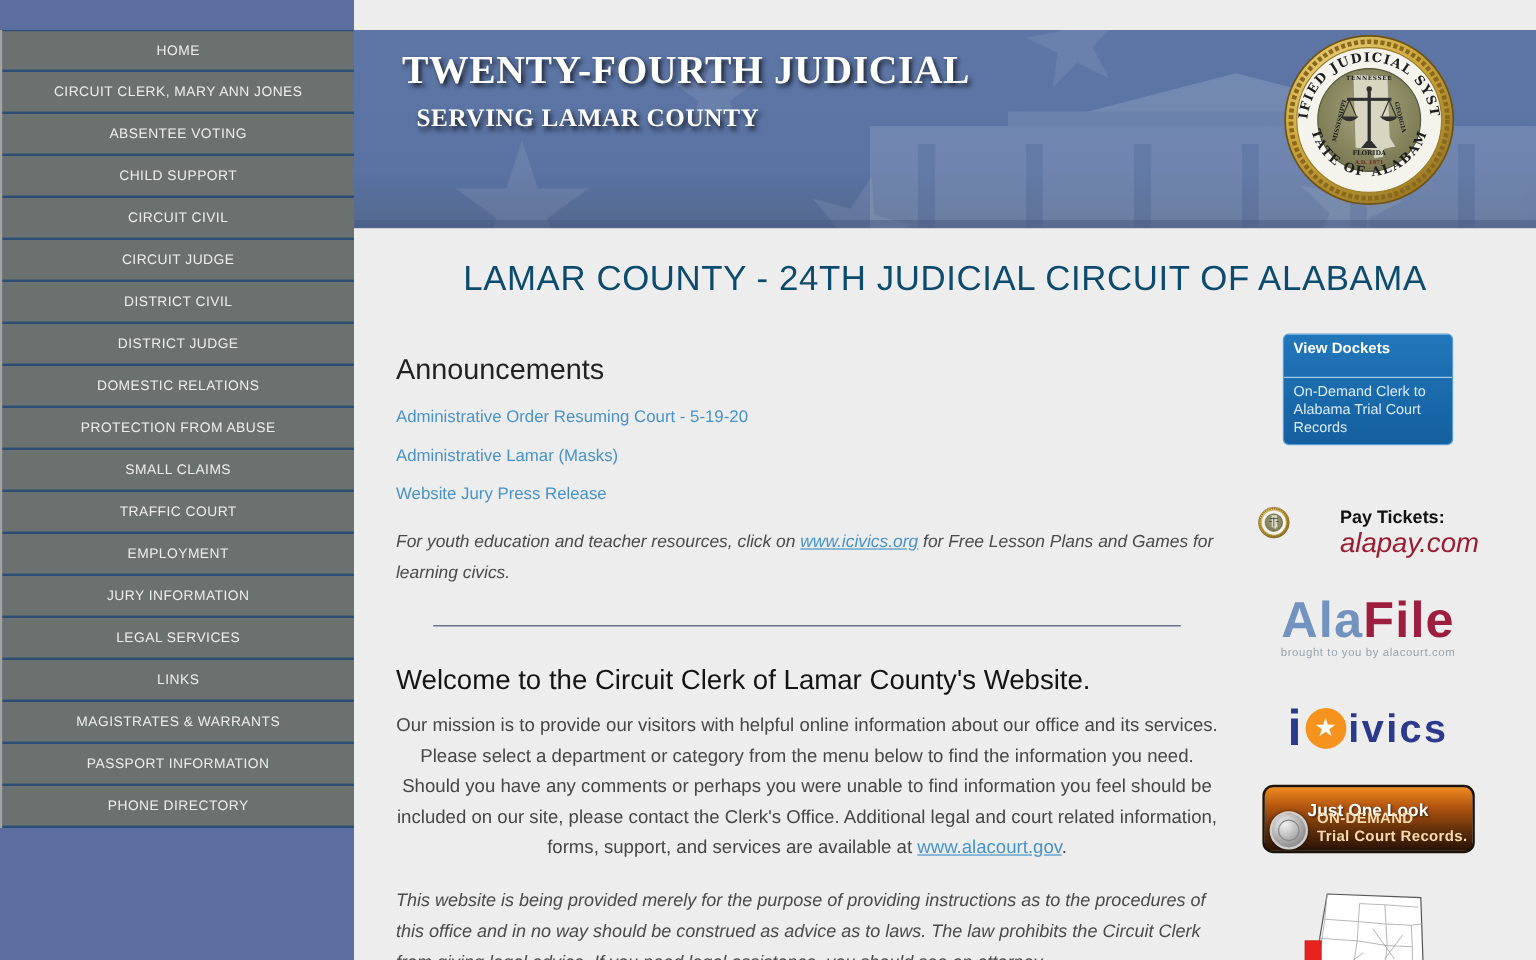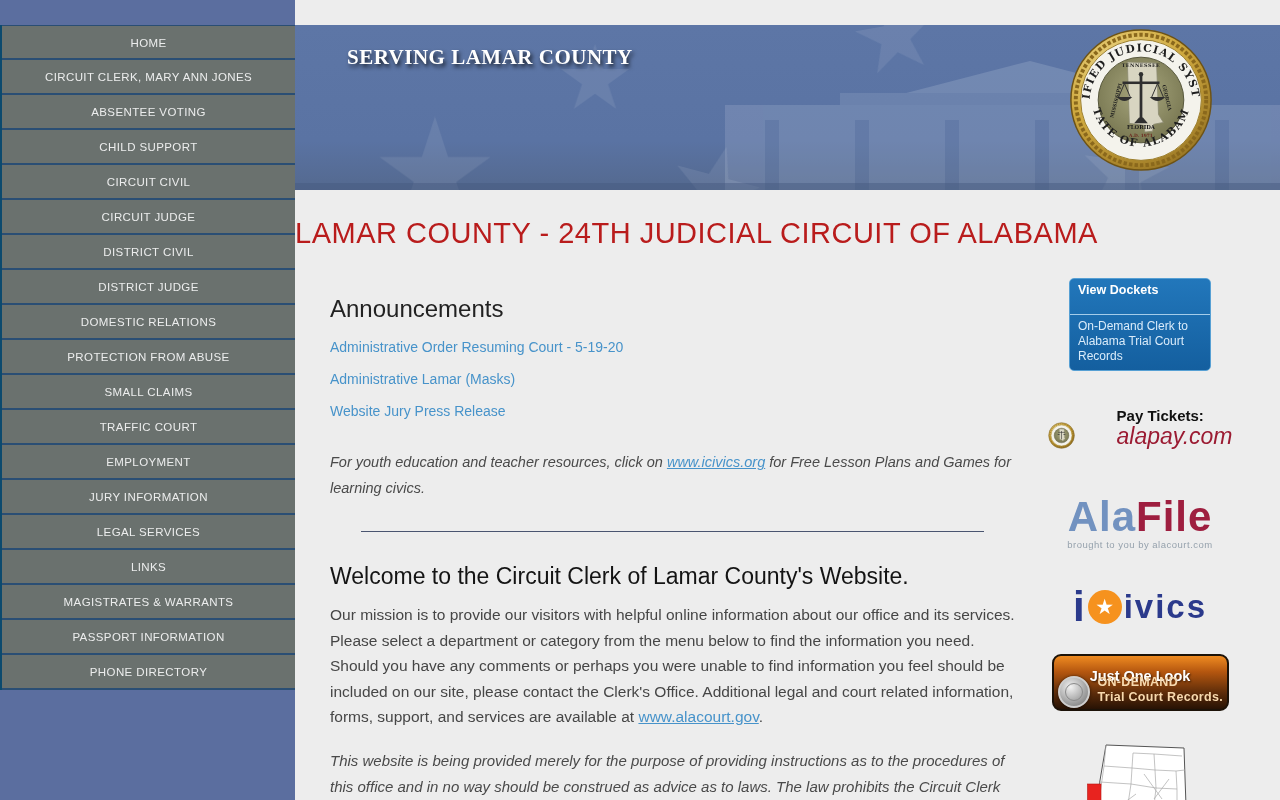--- a/index.html
+++ b/index.html
@@ -1,66 +1,66 @@
 <!DOCTYPE html>
 <html><head>
 <meta charset="utf-8">
 <style>
   * { margin:0; padding:0; box-sizing:border-box; }
   html,body { width:1280px; height:800px; overflow:hidden; background:#ededed;
               font-family:"Liberation Sans", sans-serif; }
 
   
   .sidebar { position:absolute; left:0; top:0; width:295px; height:800px; background:#5b6e9f; }
-  .menu { margin-top:25px; border-left:2px solid #0c4a6e; }
+  .menu { margin-top:25px; border-left:2px solid #a3a3a3; }
   .menu-item { height:35px; line-height:35px; background:#6a716e; border-bottom:2px solid #2a4e74;
                color:#eceded; font-size:11.5px; letter-spacing:.4px; text-align:center; cursor:pointer; }
   .menu-item:first-child { border-top:1px solid #2a4e74; }
 
   
   .content { margin-left:295px; height:800px; position:relative; background:#ededed; }
 
   
   .banner { height:165px; margin-top:25px; position:relative; overflow:hidden;
             background:linear-gradient(180deg,#5d76a6 0%,#5a73a3 70%,#54698f 100%); }
   .banner-deco { position:absolute; left:0; top:0; }
   .banner-titles { position:absolute; left:40px; top:14px; color:#fff;
                    font-family:"Liberation Serif", serif; font-weight:700;
                    text-shadow:2px 3px 4px rgba(0,0,0,.75); }
   .banner-line { font-size:33px; line-height:41px; letter-spacing:.5px; }
   .banner-sub { font-size:21px; margin-top:6px; margin-left:12px; letter-spacing:.5px; }
   .seal { position:absolute; right:66px; top:2px; }
 
   
-  .page-title { text-align:left; margin-top:27px; font-size:29px; font-weight:400;
-                color:#b91c1c; letter-spacing:.5px; }
+  .page-title { text-align:center; margin-top:27px; font-size:29px; font-weight:400;
+                color:#0c4a6e; letter-spacing:.5px; }
 
   .columns { display:flex; align-items:flex-start; padding-left:35px; padding-right:40px; }
   .left-col { width:685px; }
   .right-rail { width:200px; margin-left:auto; display:flex; flex-direction:column; align-items:center; }
 
   
   .h-ann { font-size:24px; font-weight:400; color:#222; margin-top:45px; }
   .ann-link { display:block; font-size:14px; color:#4793ca; 
               margin-top:16px; cursor:pointer; }
-  .note { font-style:italic; font-size:14.5px; color:#4a4a4a; line-height:26px; margin-top:30px; }
+  .note { font-style:italic; font-size:14.5px; color:#4a4a4a; line-height:26px; margin-top:20px; }
   .inline-link { color:#4793ca; text-decoration:underline; cursor:pointer; font-style:inherit; }
   .divider { border:none; border-top:1px solid #4a5570; width:91%; margin:30px auto 0; }
   .h-welcome { font-size:23px; font-weight:400; color:#141414; margin-top:31px; }
-  .mission { font-size:15.5px; color:#464646; line-height:25.5px; margin-top:12px; }
+  .mission { font-size:15.5px; color:#464646; line-height:25.5px; margin-top:12px;text-align:center; }
   .disclaimer { font-style:italic; font-size:15px; color:#4a4a4a; line-height:26px; margin-top:18px; }
 
   
   .vd-badge { margin-top:28px; width:142px; border-radius:5px; overflow:hidden; cursor:pointer;
               background:linear-gradient(180deg,#2277bb,#145f9f); border:1px solid #57a0d4; }
   .vd-head { padding:4px 8px 17px; font-size:12.5px; font-weight:700; color:#fff;
              border-bottom:1px solid #a5cce9; }
   .vd-body { padding:4px 8px 6px; font-size:12px; line-height:15px; color:#d9ebfa; }
 
-  .pay-badge { margin-top:36px; display:flex; align-items:flex-start; cursor:pointer; width:185px;gap:32px; }
+  .pay-badge { margin-top:36px; display:flex; align-items:flex-end; cursor:pointer; width:185px;gap:32px; }
   .pay-texts { margin-left:10px; }
   .pay-label { font-size:15px; font-weight:700; color:#111; }
   .pay-site { font-size:23px; font-weight:400; font-style:italic; color:#9b1b32; line-height:24px; }
 
   .alafile { margin-top:33px; text-align:center; cursor:pointer; }
   .alafile-word { font-size:42px; font-weight:700; line-height:40px; letter-spacing:1px; }
   .alafile-ala { color:#7292c0; } .alafile-file { color:#9e1e3f; }
   .alafile-tag { font-size:9.5px; color:#96a2ad; letter-spacing:.5px; margin-top:2px; }
 
   .icivics { margin-top:40px; display:flex; align-items:center; cursor:pointer; }
@@ -132,20 +132,21 @@
         <polygon transform="translate(140,150) scale(1.3)" points="0,-45 10.1,-13.9 42.8,-13.9 16.3,5.3 26.5,36.4 0,17.2 -26.5,36.4 -16.3,5.3 -42.8,-13.9 -10.1,-13.9"></polygon>
         <polygon transform="translate(420,165) rotate(15)" points="0,-45 10.1,-13.9 42.8,-13.9 16.3,5.3 26.5,36.4 0,17.2 -26.5,36.4 -16.3,5.3 -42.8,-13.9 -10.1,-13.9"></polygon>
         <polygon transform="translate(600,12) scale(0.9) rotate(-10)" points="0,-45 10.1,-13.9 42.8,-13.9 16.3,5.3 26.5,36.4 0,17.2 -26.5,36.4 -16.3,5.3 -42.8,-13.9 -10.1,-13.9"></polygon>
         <polygon transform="translate(830,150) rotate(8)" points="0,-45 10.1,-13.9 42.8,-13.9 16.3,5.3 26.5,36.4 0,17.2 -26.5,36.4 -16.3,5.3 -42.8,-13.9 -10.1,-13.9"></polygon>
         <polygon transform="translate(300,55) scale(0.8)" points="0,-45 10.1,-13.9 42.8,-13.9 16.3,5.3 26.5,36.4 0,17.2 -26.5,36.4 -16.3,5.3 -42.8,-13.9 -10.1,-13.9"></polygon>
       </g>
       <rect x="0" y="158" width="985" height="7" fill="#44597f" opacity="0.45"></rect>
     </svg>
 
     <div class="banner-titles">
+      <div class="banner-line">TWENTY-FOURTH JUDICIAL</div>
       <div class="banner-sub">SERVING LAMAR COUNTY</div>
     </div>
 
     <svg class="seal" width="146" height="146" viewBox="0 0 150 150">
       <defs>
         <radialGradient id="gold" cx="38%" cy="32%" r="80%">
           <stop offset="0%" stop-color="#f7e7a0"></stop>
             <stop offset="55%" stop-color="#cfa93f"></stop>
             <stop offset="100%" stop-color="#8a681c"></stop>
         </radialGradient>

